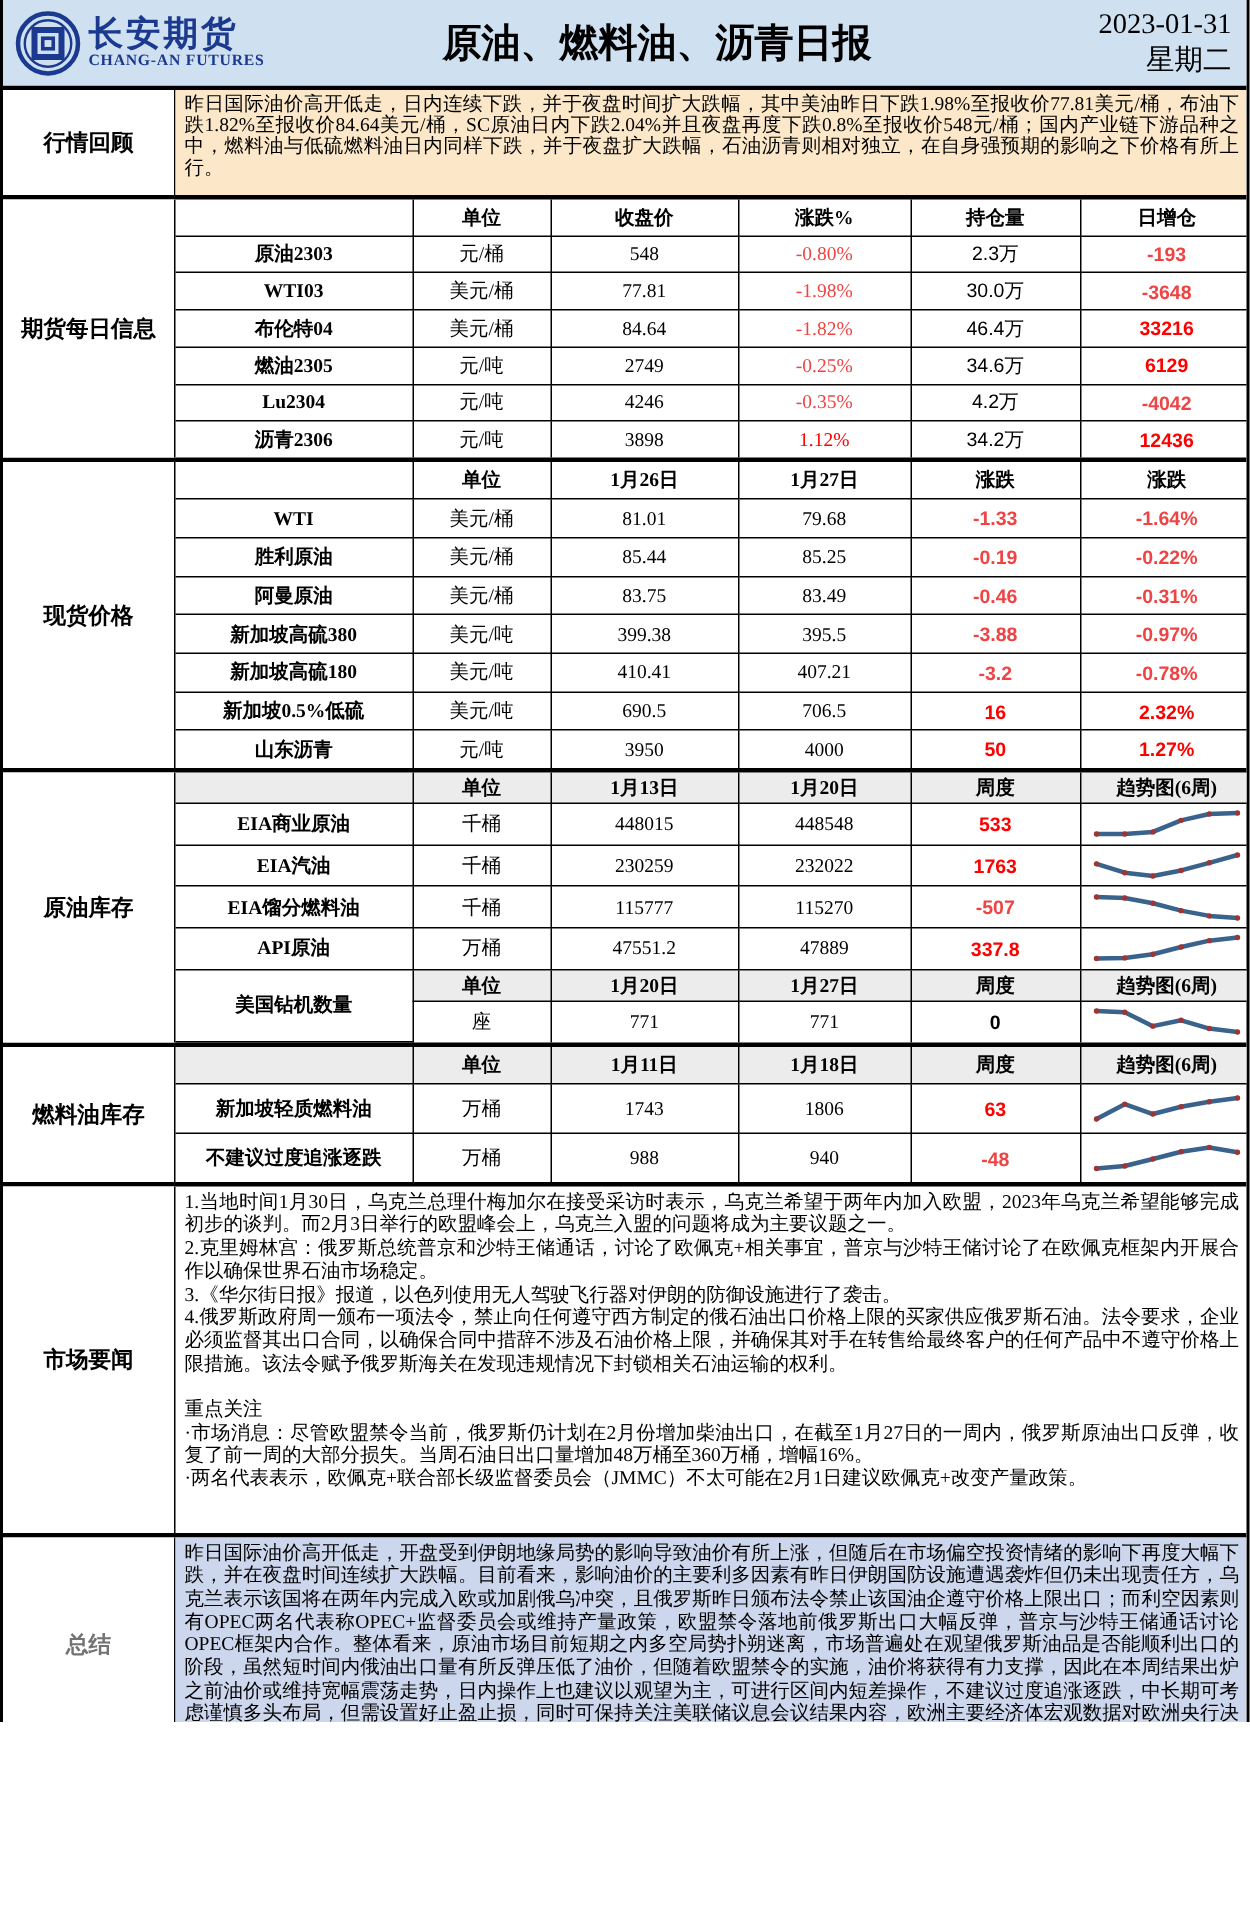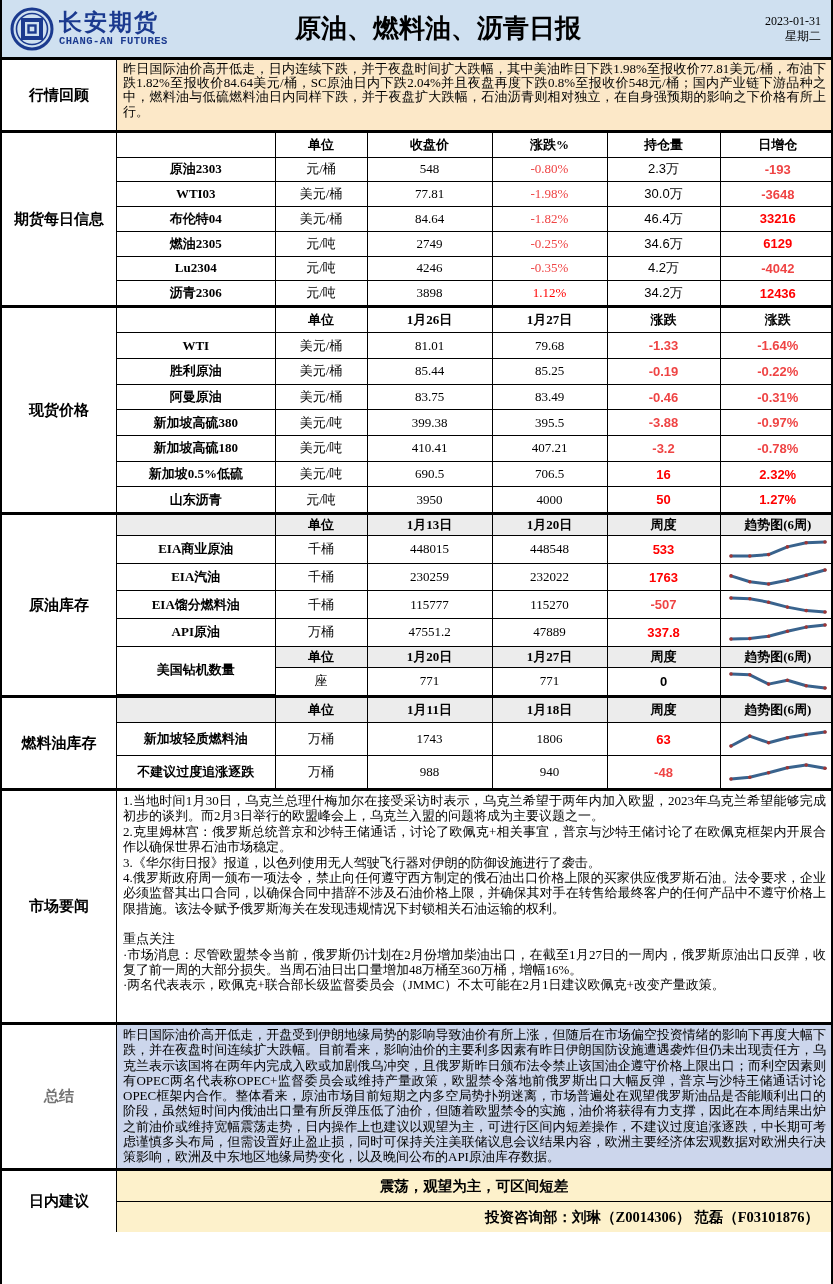--- a/index.html
+++ b/index.html
@@ -1,30 +1,30 @@
 <!DOCTYPE html>
 <html><head>
 <meta charset="utf-8">
 <style>
   * { box-sizing: border-box; margin: 0; padding: 0; }
   html,body { width: 833px; }
   body { font-family: "Liberation Serif","DejaVu Serif",serif; background:#fff; color:#000; }
-  #page { position:relative; width:833px; height:1284px; overflow:hidden; background:#fff;
+  #page { position:relative; width:833px; height:1148px; overflow:hidden; background:#fff;
           border-left:2px solid #000; border-right:2px solid #000; }
 
   
   #hdr { height:57px; background:#cfe0f0; position:relative; display:flex; align-items:center; }
   #brand { display:flex; align-items:center; gap:5px; padding-left:8px; }
   #brand .cn { font-family:"Liberation Sans","DejaVu Sans",sans-serif; font-weight:bold;
                font-size:23px; color:#1b3a8f; letter-spacing:2px; line-height:1; }
-  #brand .en { font-family:Liberation Mono, monospace; font-weight:bold;
+  #brand .en { font-family:Liberation Serif, serif; font-weight:bold;
                font-size:10.5px; color:#1b3a8f; letter-spacing:.5px; line-height:1; margin-top:2px;}
   #title { position:absolute; left:0; right:0; text-align:center;
            font-family:"Liberation Sans","DejaVu Sans",sans-serif; font-weight:bold; font-size:26px;padding-left:43px; }
-  #hdr-date { margin-left:auto; text-align:right; padding-right:10px; font-size:12px; line-height:1.25; z-index:2; }
+  #hdr-date { margin-left:auto; text-align:right; padding-right:10px; font-size:19px; line-height:1.25; z-index:2; }
 
   
   .sec { display:flex; border-top:3px solid #000; width:100%; }
   .sec-label { width:115px; flex:0 0 115px; display:flex; align-items:center; justify-content:center;
                text-align:center; font-family:"Liberation Sans","DejaVu Sans",sans-serif;
                font-weight:bold; font-size:15px; border-right:1px solid #000; background:#fff; }
   .sec-content { flex:1; min-width:0; }
 
   .sec-review { height:73px; }
   .sec-review .sec-content { background:#fce8c8; padding:2px 5px 0 6px; font-size:13px;

